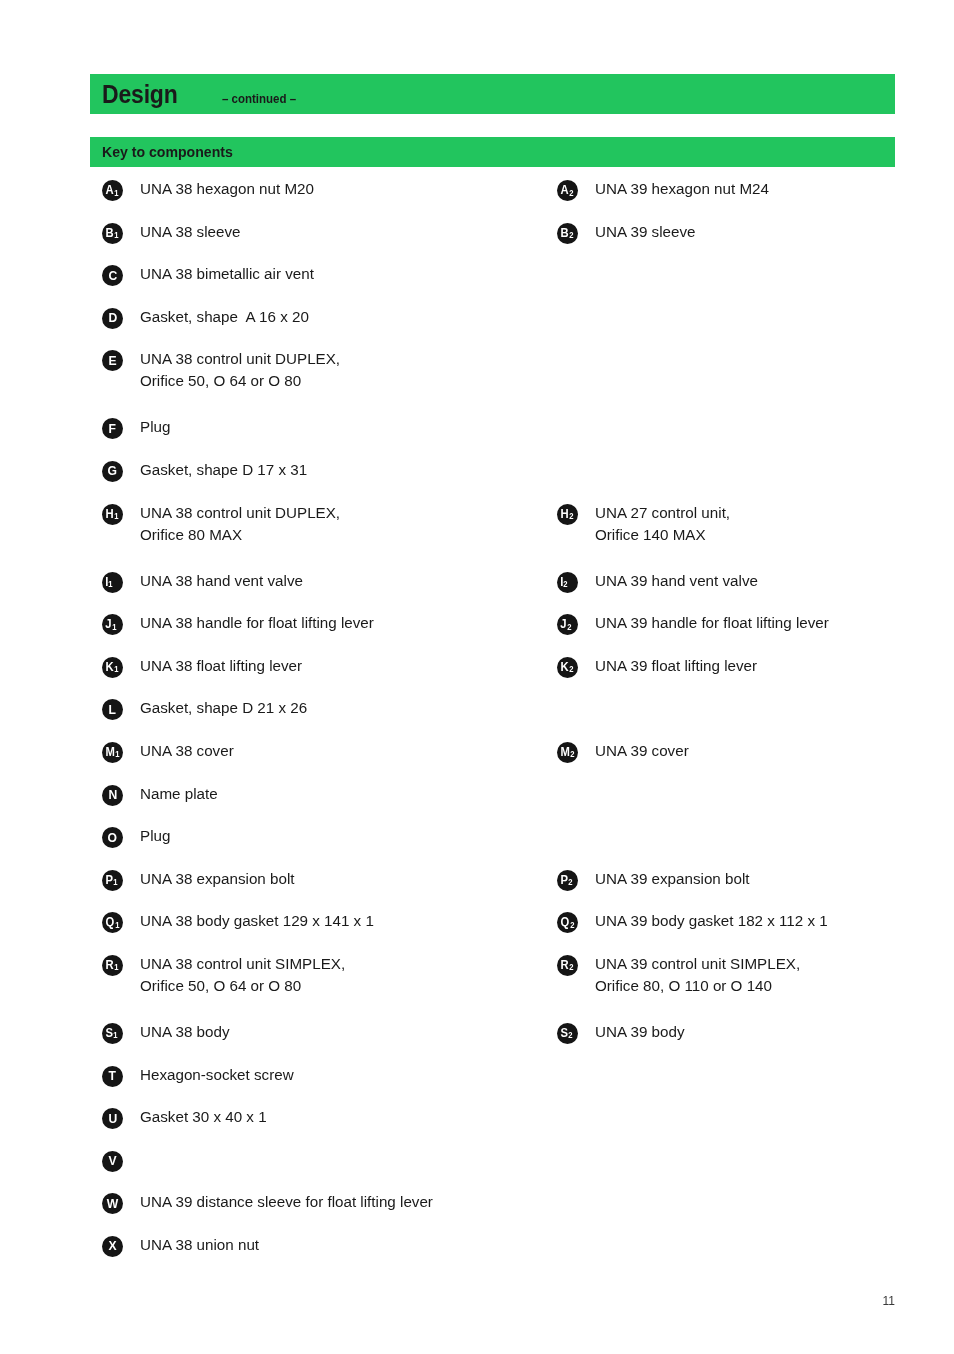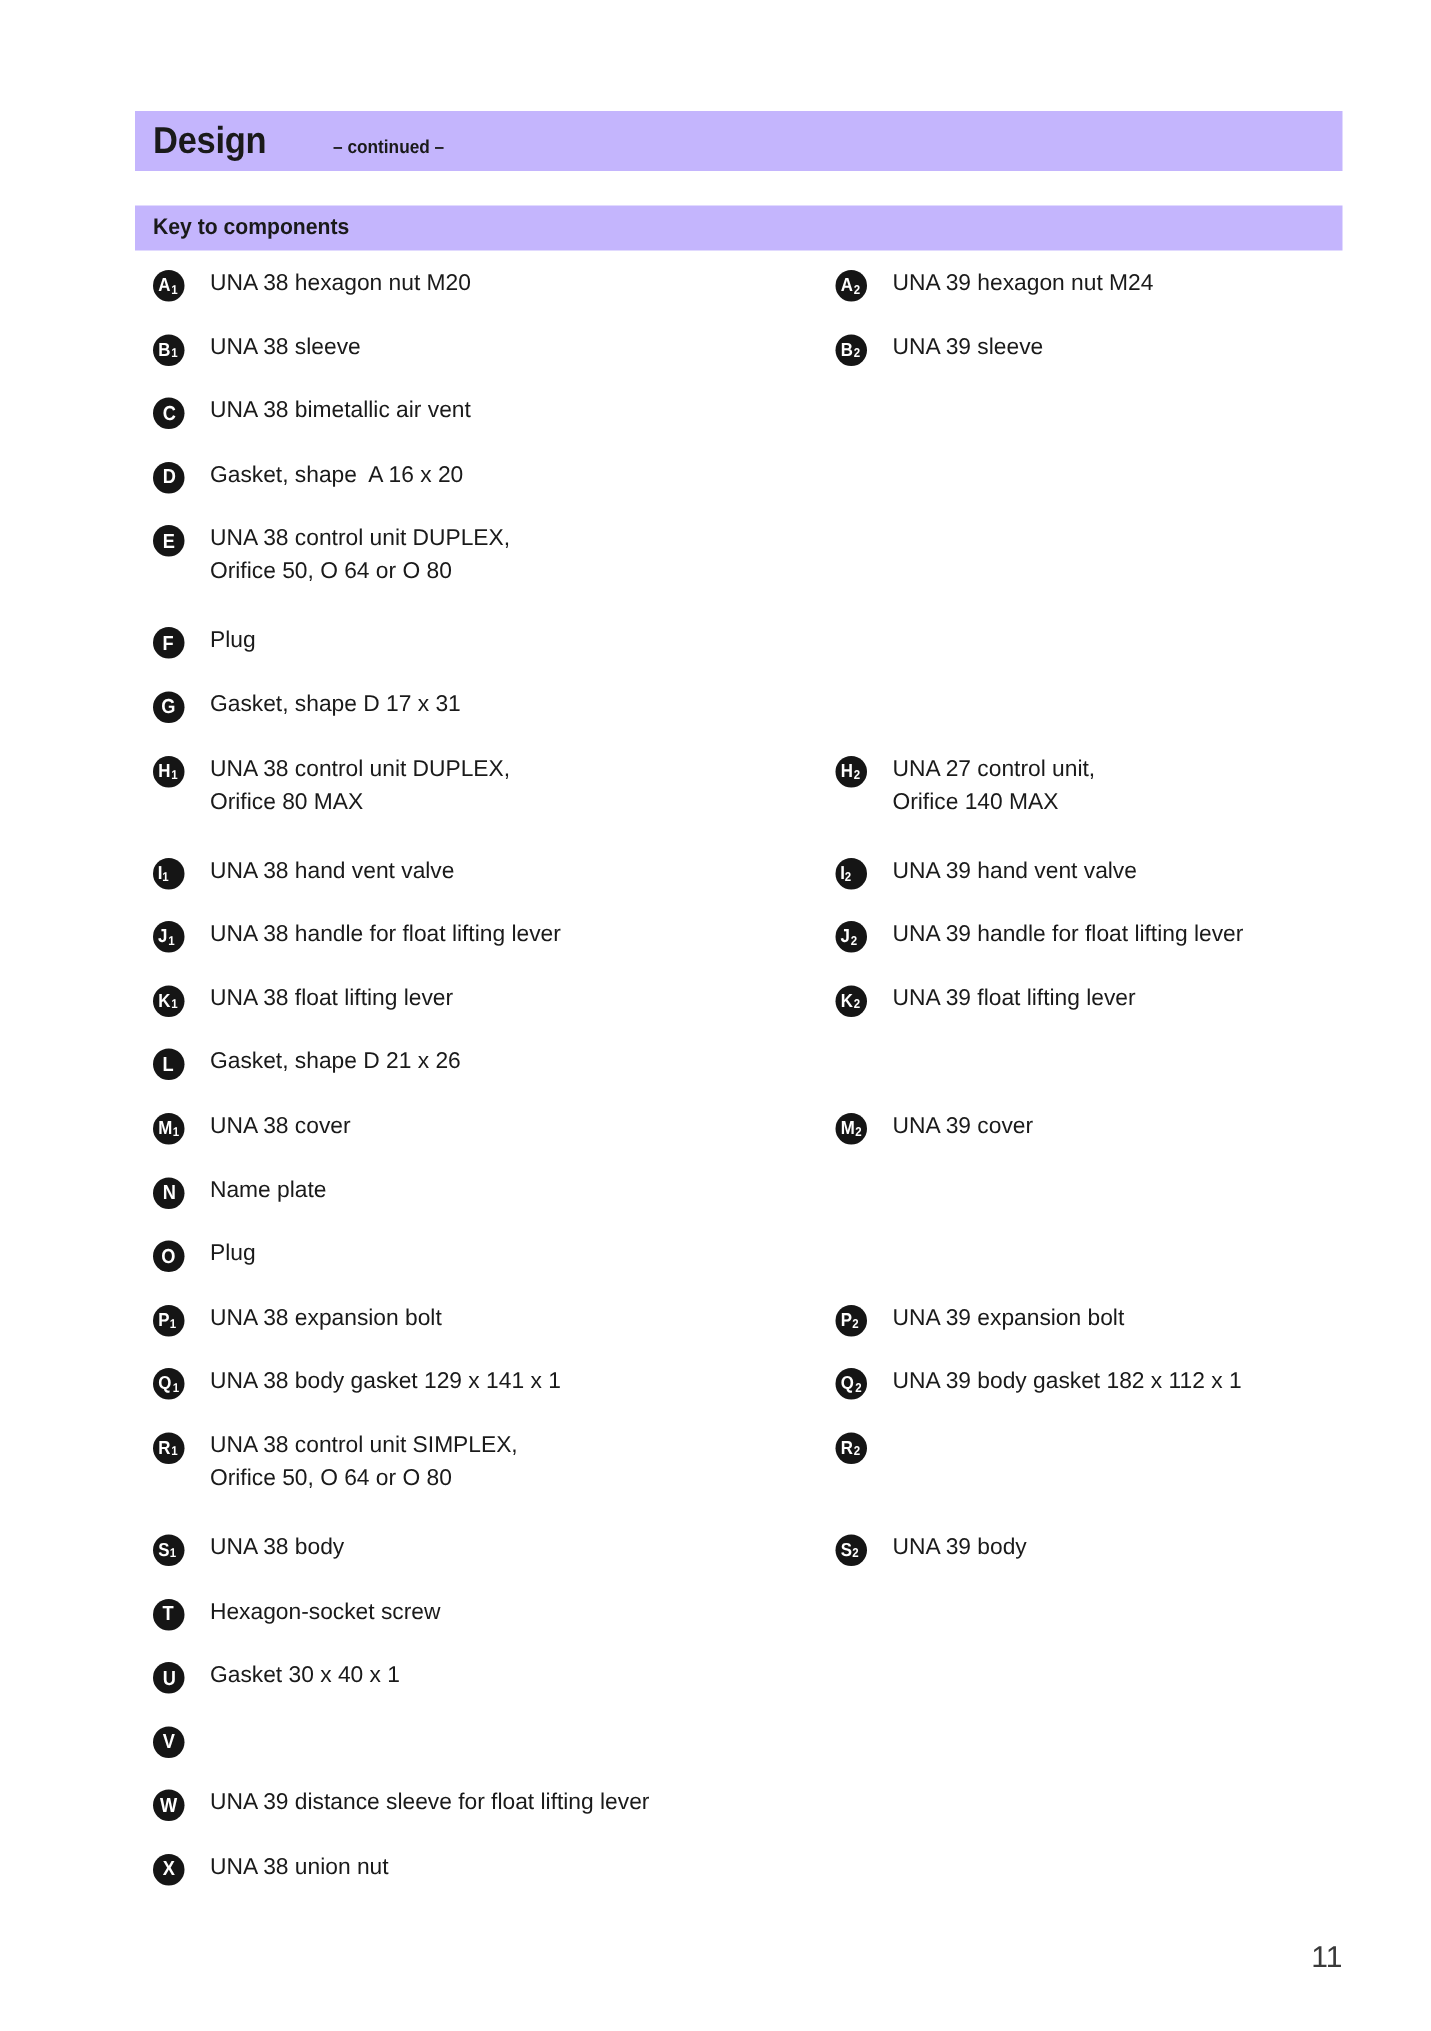--- a/index.html
+++ b/index.html
@@ -21,21 +21,21 @@
     left: 0; top: 0;
     width: 954px;
     height: 1354px;
   }
 
   
   .band {
     position: absolute;
     left: 90px;
     width: 805px;
-    background: #c4b5fd;
+    background: #22c55e;
   }
   .band-title {
     top: 74px;
     height: 40px;
   }
   .band-sub {
     top: 137px;
     height: 30px;
     text-decoration: underline;
   }
@@ -155,21 +155,21 @@
     white-space: pre-wrap;
     transform-origin: left top;
   }
   .entry-text .l2 { display: block; }
 
   
   .page-number {
     position: absolute;
     right: 59px;
     top: 1294px;
-    font-size: 20px;
+    font-size: 12px;
     color: #3a3a3a;
     text-align: right;
   }
 </style>
 </head>
 <body>
 
 <div class="page">
 
   <div class="band band-title">
@@ -477,20 +477,21 @@
             </div>
             <div class="entry-text"><span>UNA 38 control unit SIMPLEX,</span><span class="l2">Orifice 50, O 64 or O 80</span></div>
           </div>
         </div>
         <div class="col right">
           <div class="entry">
             <div class="badge with-sub">
               <span class="ltr">R</span>
               <span class="sub">2</span>
             </div>
+            <div class="entry-text"><span>UNA 39 control unit SIMPLEX,</span><span class="l2">Orifice 80, O 110 or O 140</span></div>
           </div>
         </div>
       </div>
       <div class="row" style="height: 42.6px;">
         <div class="col left">
           <div class="entry">
             <div class="badge with-sub">
               <span class="ltr">S</span>
               <span class="sub">1</span>
             </div>

